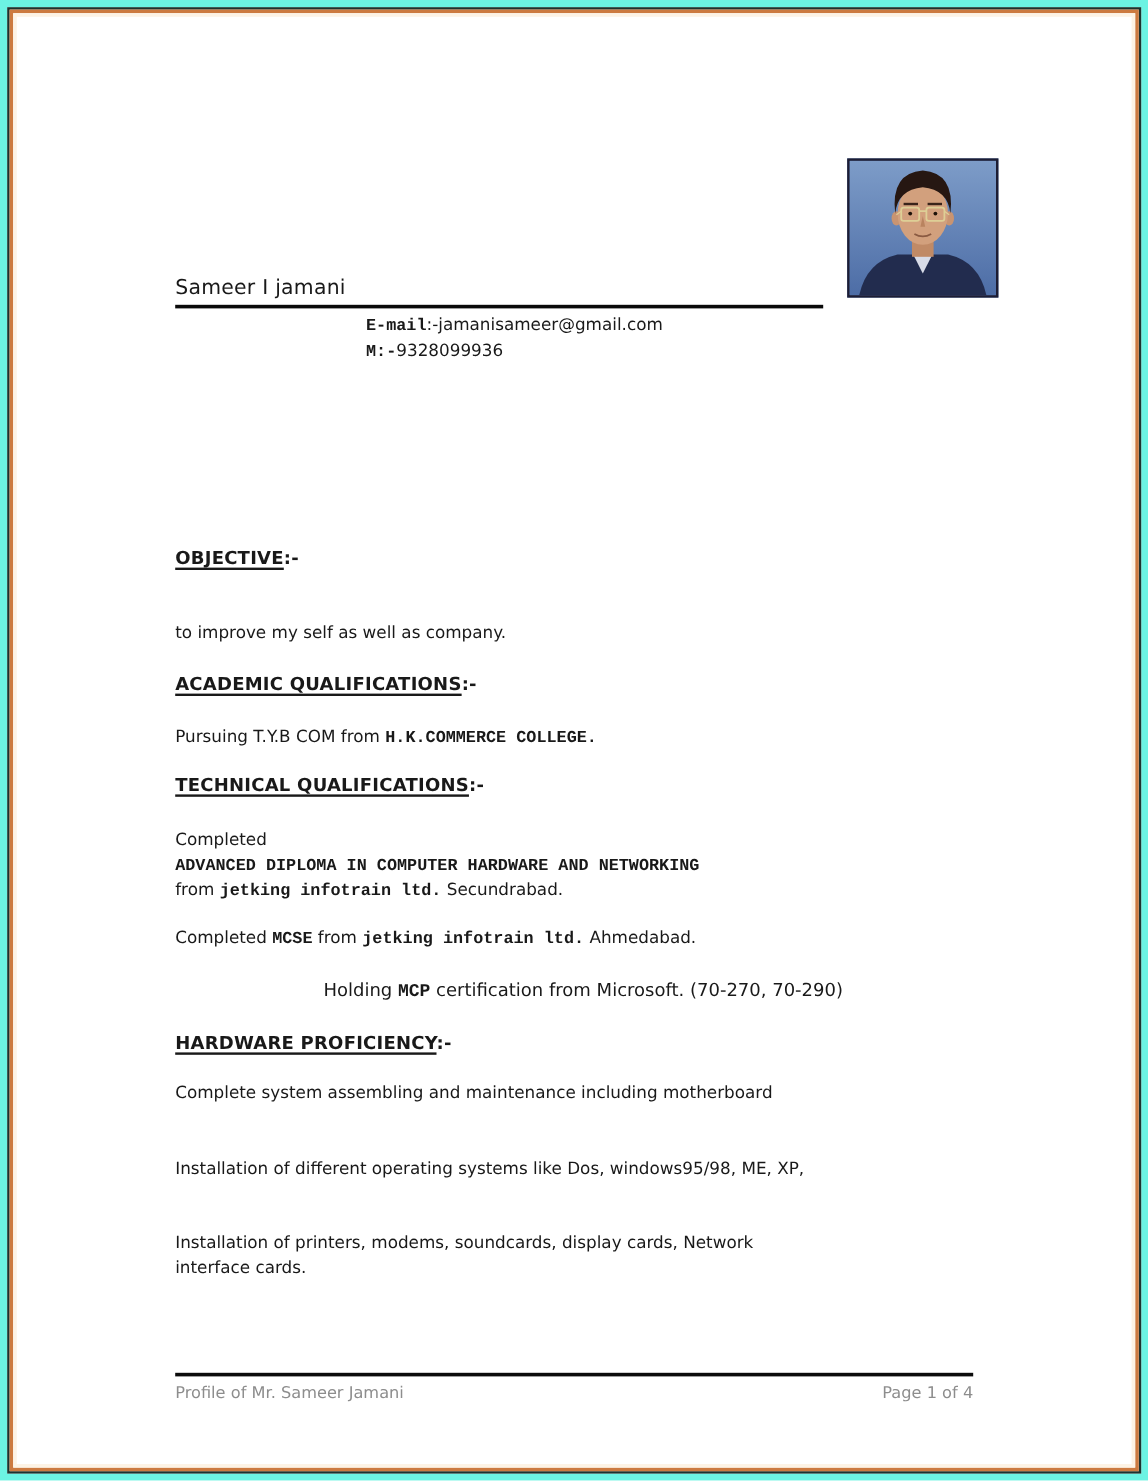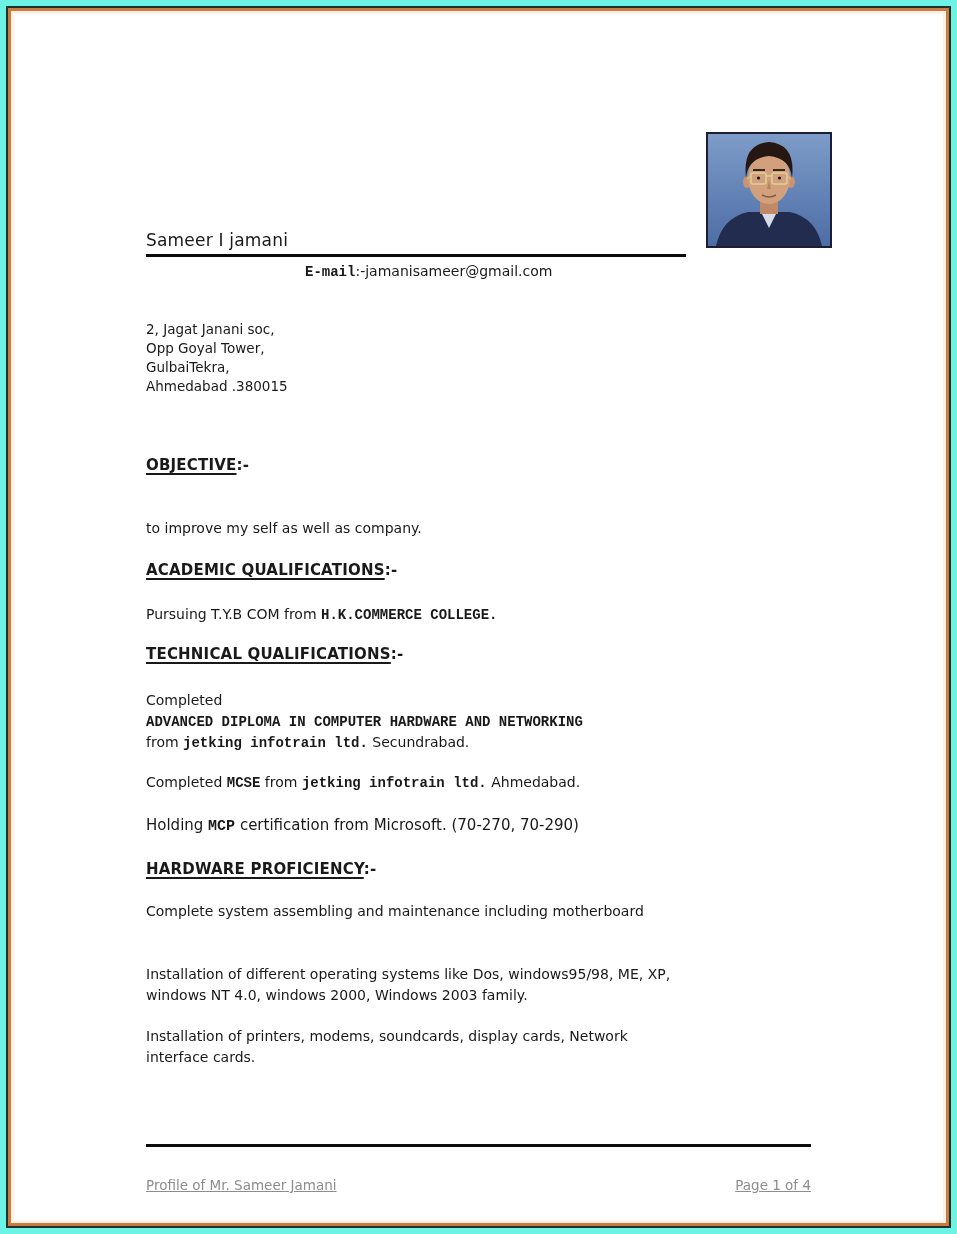--- a/index.html
+++ b/index.html
@@ -16,36 +16,36 @@
   .b{font-weight:bold;font-family:Liberation Mono, monospace;}
   .photo{left:706px;top:132px;width:126px;height:116px;border:2px solid #1d1d33;box-sizing:border-box;background:#5a7ab2;}
   .photo svg{display:block;width:100%;height:100%;}
   .name{left:146px;top:230px;width:540px;font-size:17px;font-weight:normal;
         border-bottom:3px solid #0a0a0a;padding-bottom:4px;letter-spacing:.2px;}
   .contact{left:305px;top:261px;font-size:14px;line-height:21px;}
   .address{left:146px;top:320px;font-size:13.5px;line-height:19px;}
   .heading{font-size:15px;font-weight:bold;letter-spacing:.2px;}
   .hu{text-decoration:underline;text-decoration-thickness:2px;text-underline-offset:3px;}
   .para{font-size:14px;line-height:20.5px;margin:0;}
-  .para-lg{font-size:15px;line-height:21px;margin:0;}
+  .para-lg{font-size:15px;line-height:21px;margin:0;text-align:center;}
   .h-objective{left:146px;top:456px;}
   .p-objective{left:146px;top:497px;width:680px;}
   .h-academic{left:146px;top:561px;}
   .p-academic{left:146px;top:604px;width:680px;}
   .h-technical{left:146px;top:645px;}
   .p-diploma{left:146px;top:690px;width:680px;}
   .p-mcse{left:146px;top:772px;width:680px;}
   .p-mcp{left:146px;top:815px;width:680px;}
   .h-hardware{left:146px;top:860px;}
   .p-hw1{left:146px;top:901px;width:680px;}
   .p-hw2{left:146px;top:964px;width:680px;}
   .p-hw3{left:146px;top:1026px;width:680px;}
   .footer-rule{left:146px;top:1144px;width:665px;height:3px;background:#0c0c0c;}
-  .footer-row{left:146px;top:1177px;width:665px;display:flex;justify-content:space-between;
-              color:#8d8d8d;font-size:13.5px;text-decoration:underline;}
+  .footer-row{left:146px;top:1153px;width:665px;display:flex;justify-content:space-between;
+              color:#8d8d8d;font-size:13.5px;}
 </style>
 </head>
 <body>
 
 <div class="page">
 
   <div class="frame frame-cyan"></div>
   <div class="frame frame-dark"></div>
   <div class="frame frame-orange"></div>
   <div class="frame frame-cream"></div>
@@ -79,28 +79,25 @@
       <path d="M54 61 Q61 65 68 61" stroke="#8a5a42" stroke-width="1.5" fill="none"></path>
     </svg>
   </div>
 
   <div class="abs name">Sameer I jamani</div>
 
   <div class="abs contact">
     <div>
       <span class="b">E-mail</span><span>:-jamanisameer@gmail.com</span>
     </div>
+    <div>
+      <span class="b">M:-</span><span>9328099936</span>
+    </div>
   </div>
 
-  <div class="abs address">
-    <div>2, Jagat Janani soc,</div>
-    <div>Opp Goyal Tower,</div>
-    <div>GulbaiTekra,</div>
-    <div>Ahmedabad .380015</div>
-  </div>
 
   <div class="abs heading h-objective">
     <span class="hu">OBJECTIVE</span><span>:-</span>
   </div>
   <p class="abs para p-objective">
     <br>
     <span>to improve my self as well as company.</span>
   </p>
 
   <div class="abs heading h-academic">
@@ -126,21 +123,20 @@
   </p>
 
   <div class="abs heading h-hardware">
     <span class="hu">HARDWARE PROFICIENCY</span><span>:-</span>
   </div>
   <p class="abs para p-hw1">
     <span>Complete system assembling and maintenance including motherboard</span><br>
   </p>
   <p class="abs para p-hw2">
     <span>Installation of different operating systems like Dos, windows95/98, ME, XP,</span><br>
-    <span>windows NT 4.0, windows 2000, Windows 2003 family.</span>
   </p>
   <p class="abs para p-hw3">
     <span>Installation of printers, modems, soundcards, display cards, Network</span><br>
     <span>interface cards.</span>
   </p>
 
   <div class="abs footer-rule"></div>
   <div class="abs footer-row">
     <span>Profile of Mr. Sameer Jamani</span>
     <span>Page 1 of 4</span>

